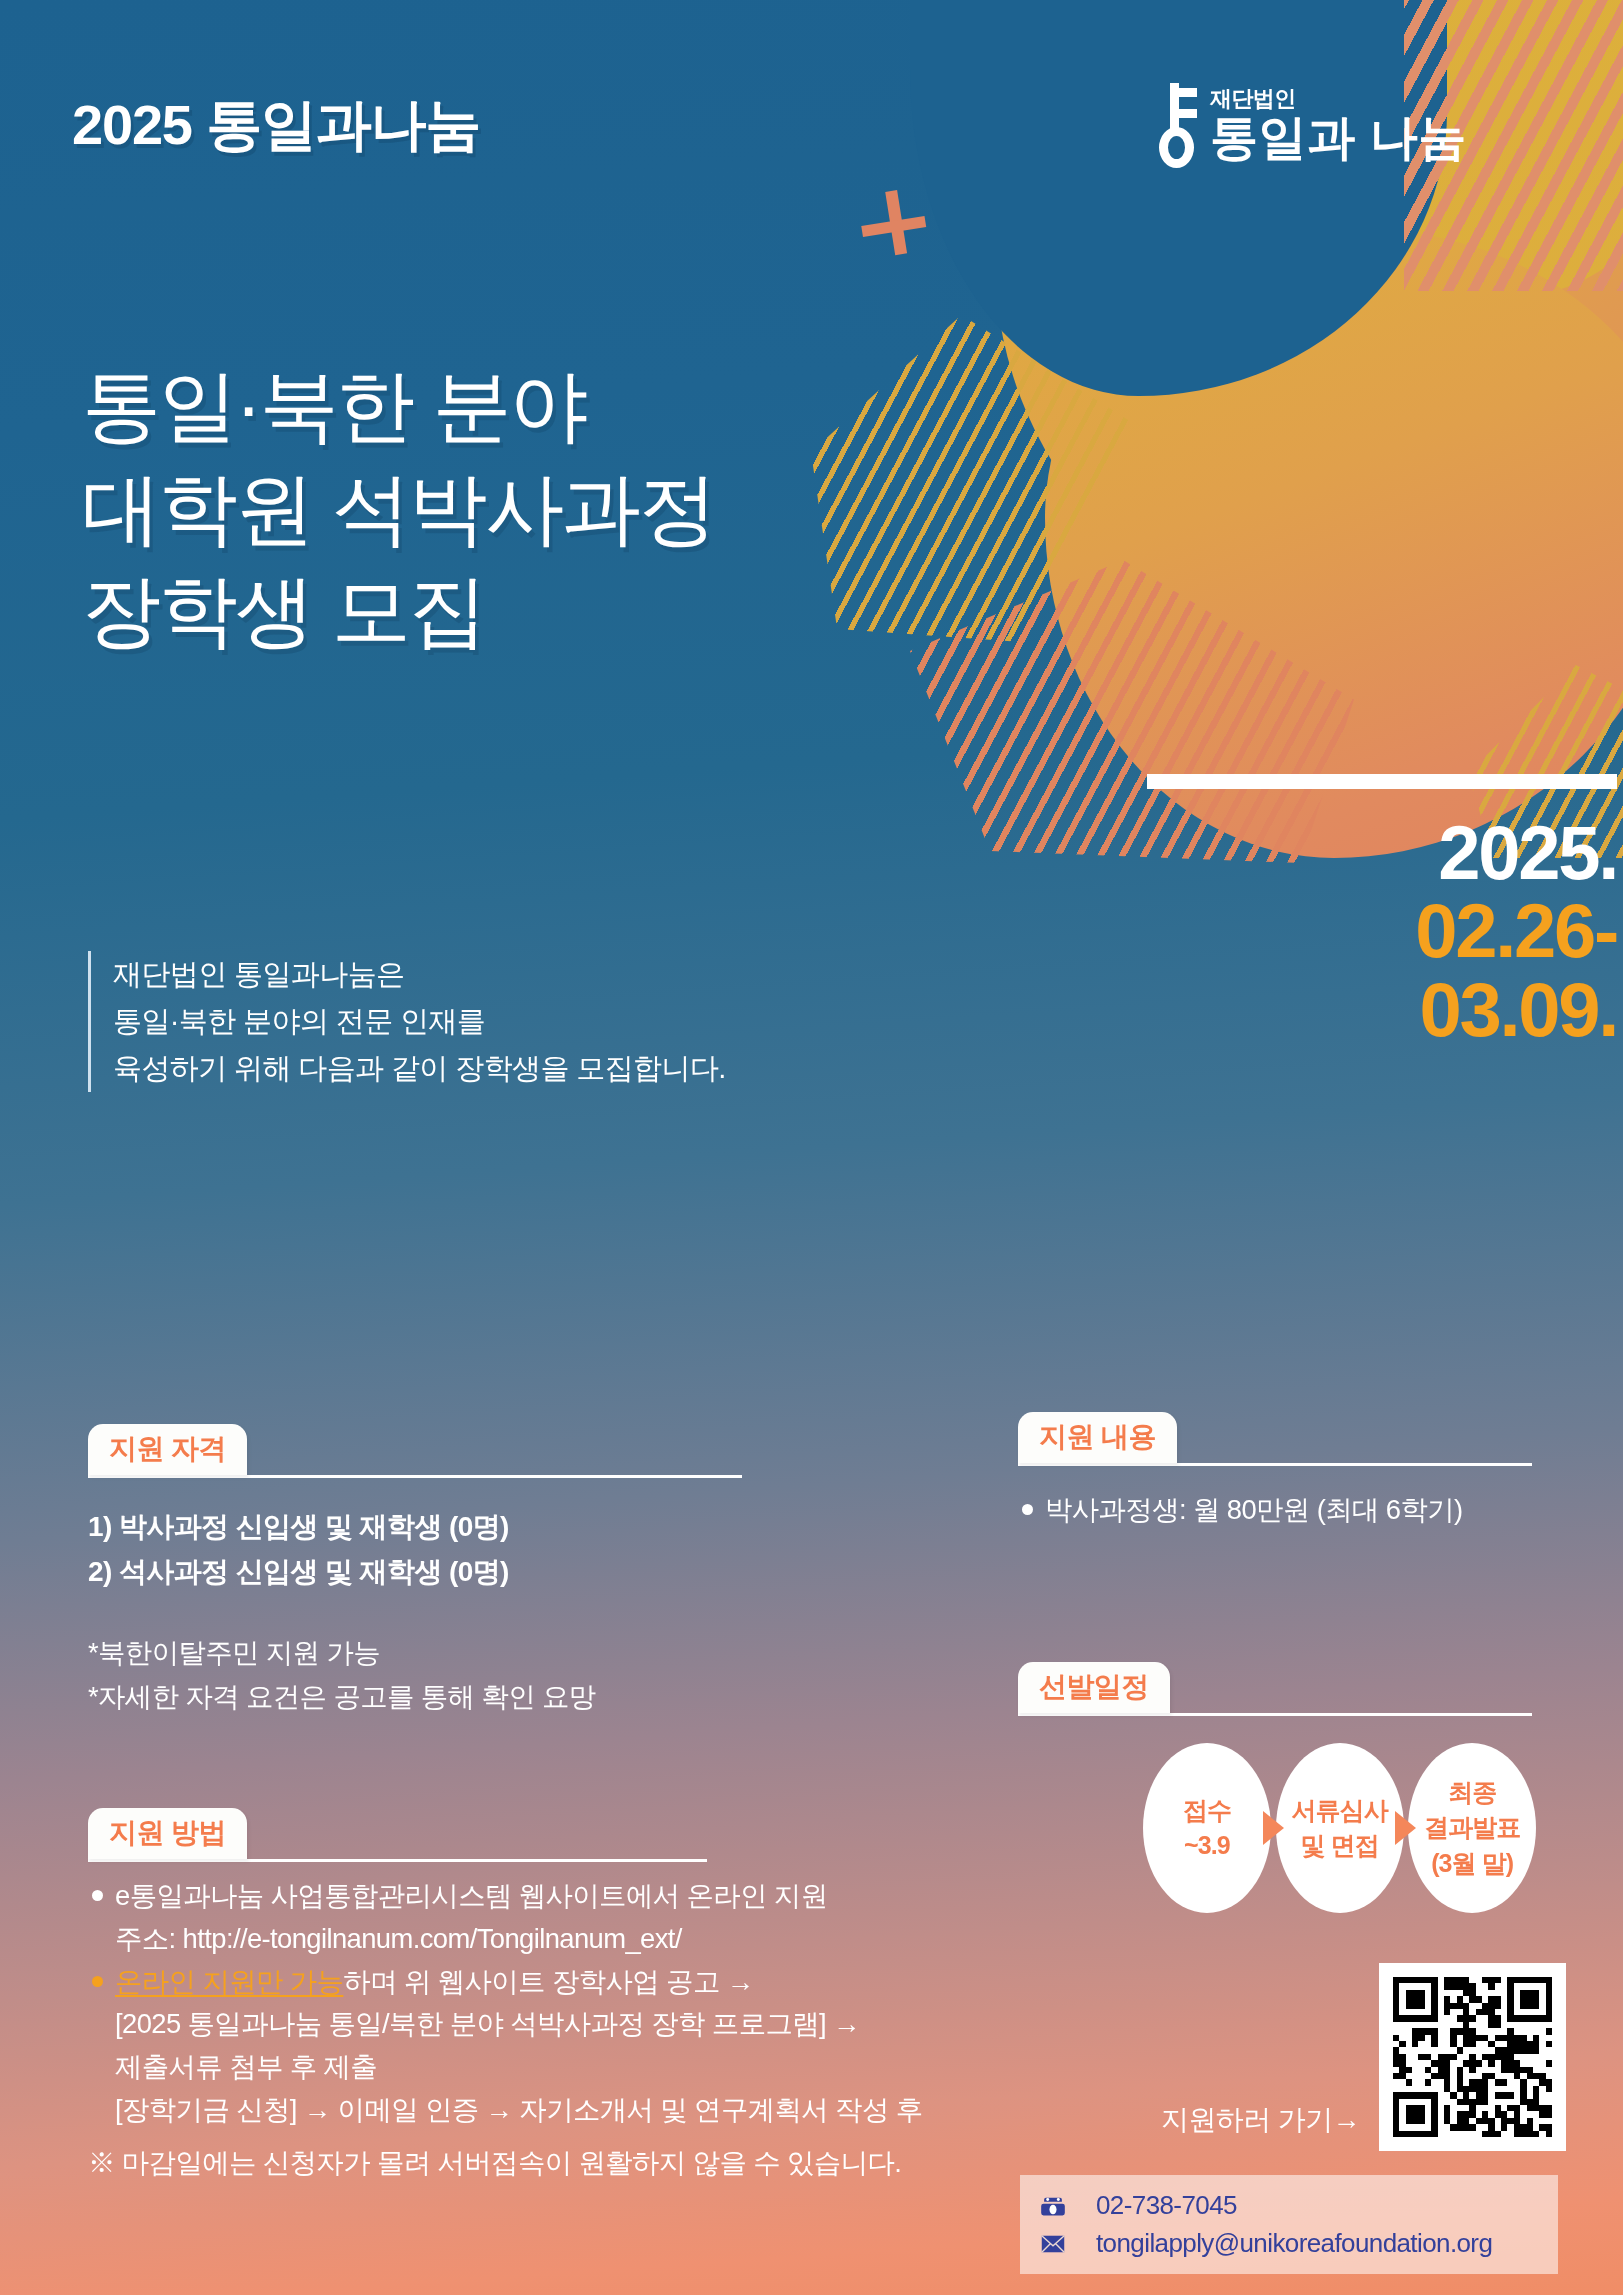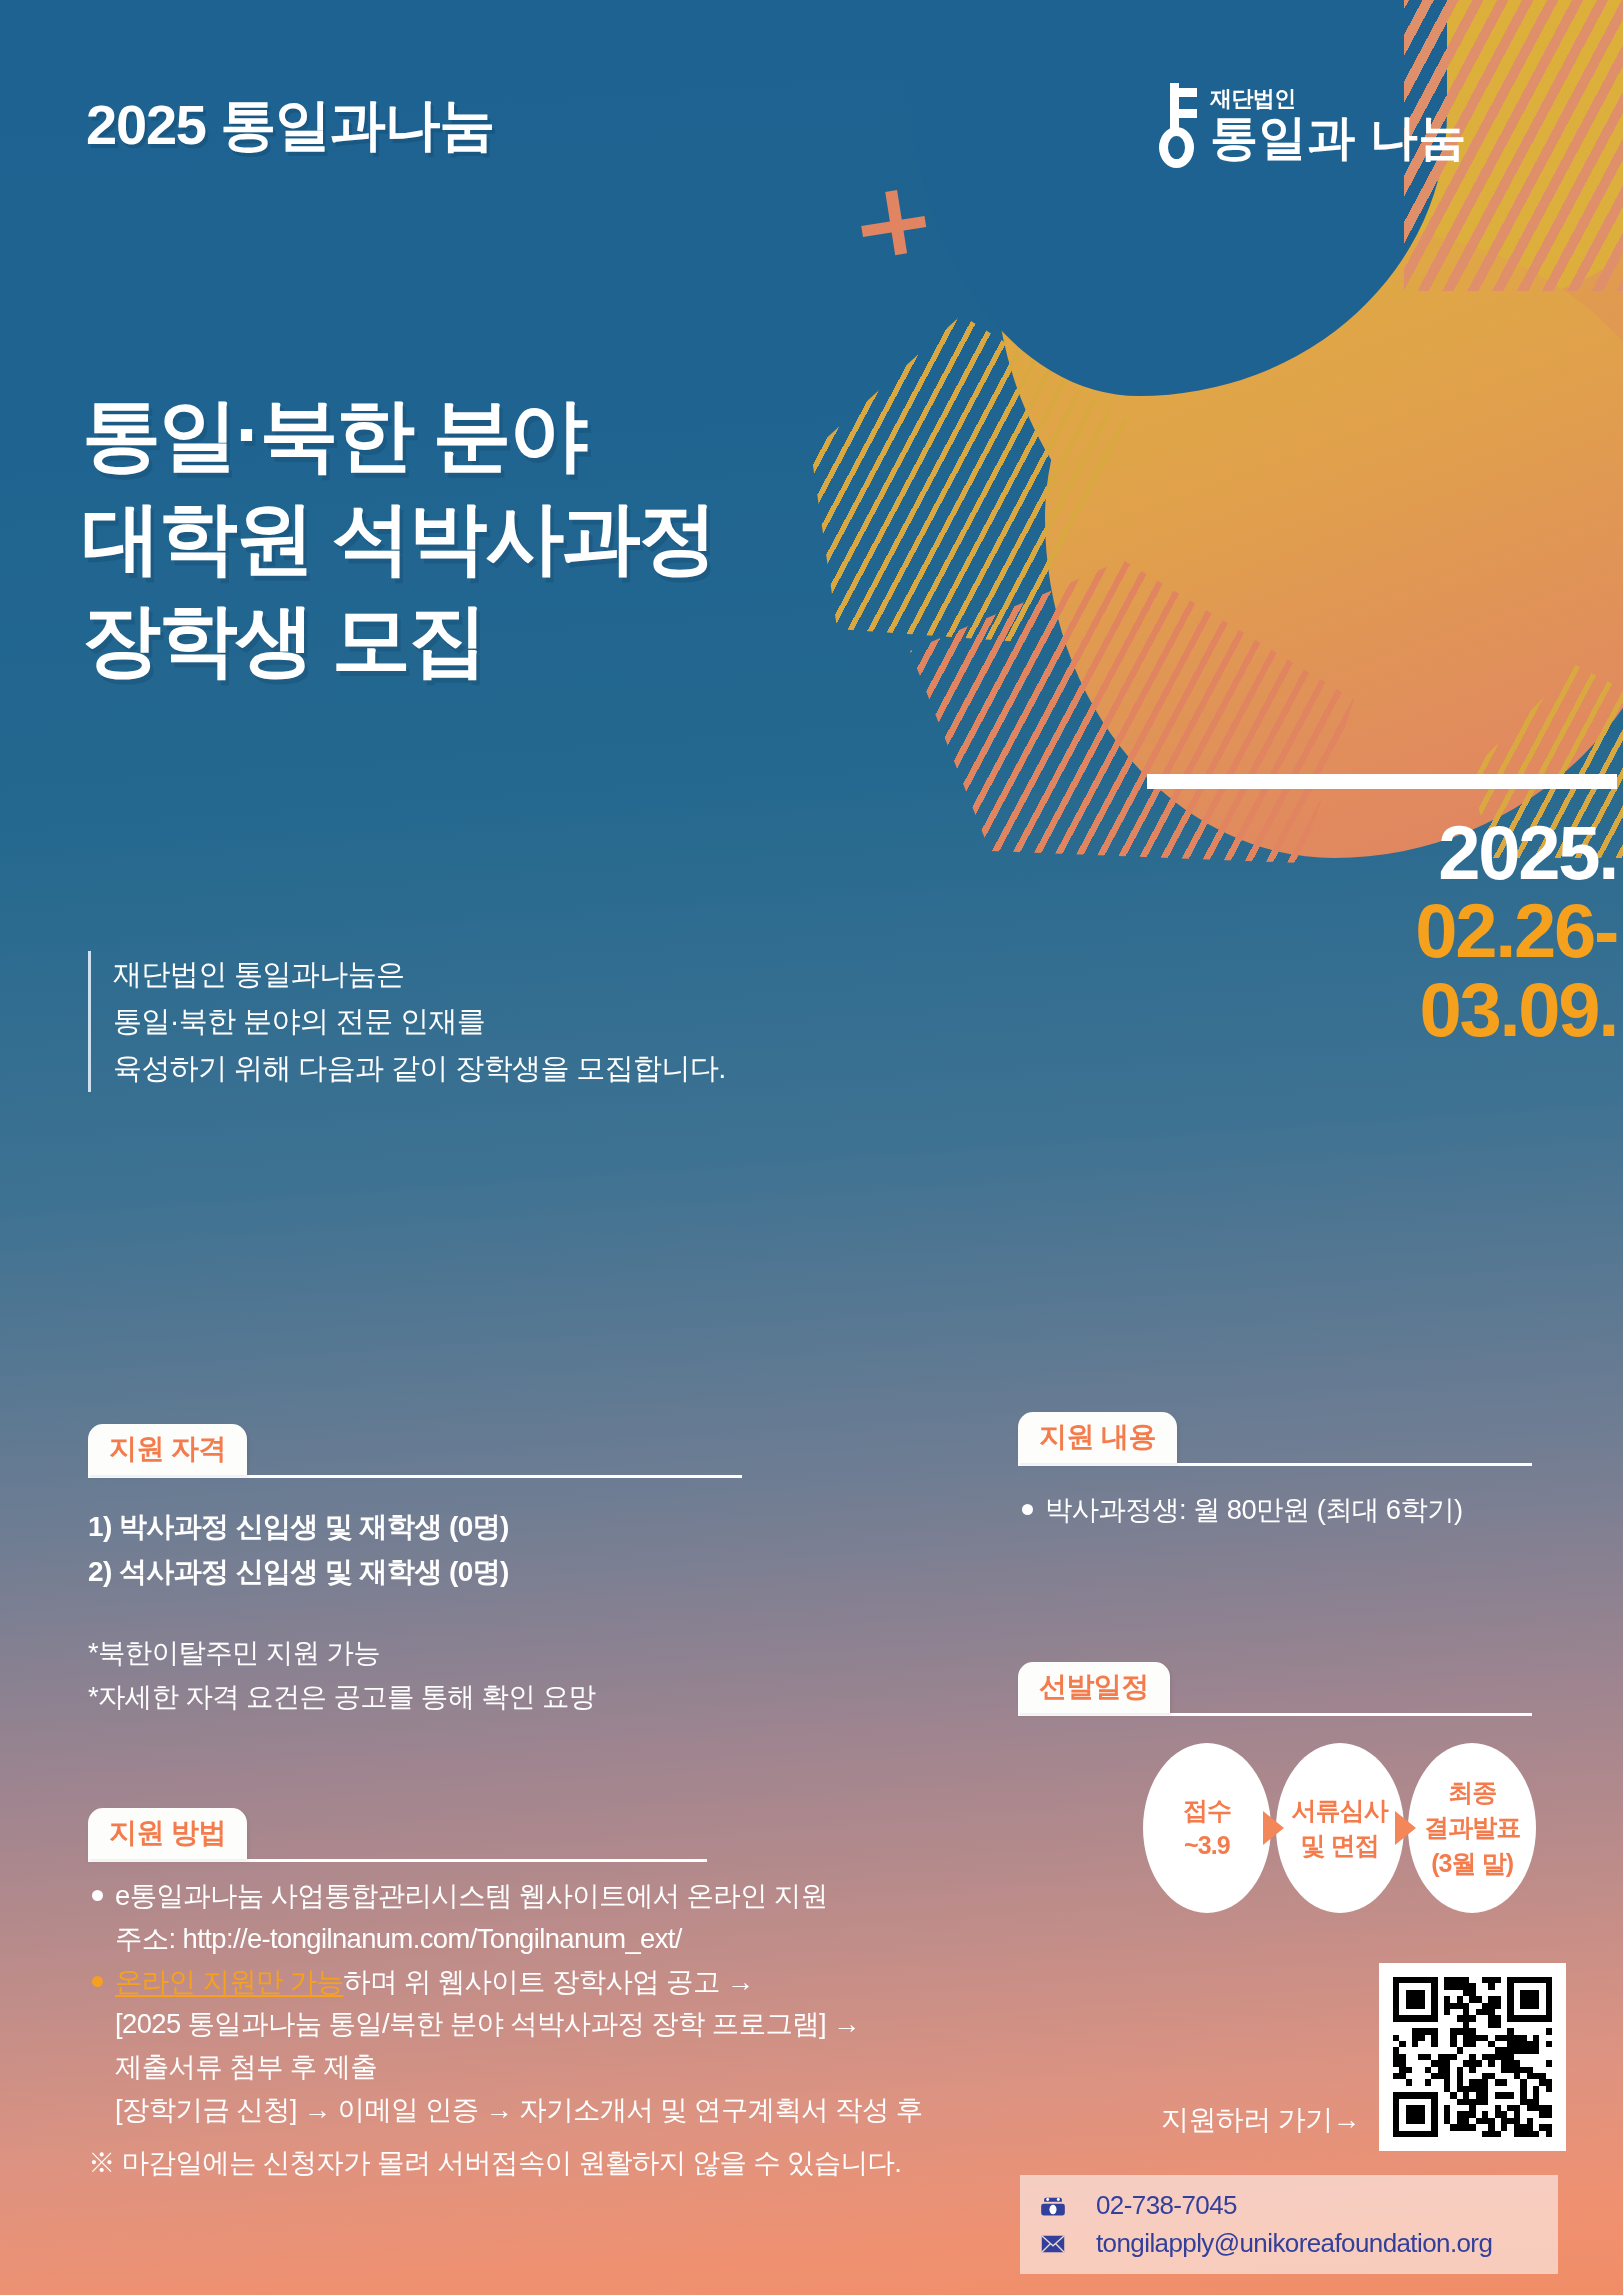--- a/index.html
+++ b/index.html
@@ -101,21 +101,21 @@
   }
 
   
   .plus-mark{ position:absolute; left:857px; top:190px; width:88px; height:88px; transform:rotate(-9deg); }
   .plus-mark i{ position:absolute; background:#e08462; display:block; }
   .plus-mark i.v{ left:35px; top:0; width:11.7px; height:64px; }
   .plus-mark i.h{ left:5.8px; top:30px; width:64px; height:10.5px; }
 
   
   .hdr-title{
-    position:absolute; left:86px; top:88px;
+    position:absolute; left:72px; top:88px;
     font-size:56px; font-weight:bold; color:#ffffff; letter-spacing:-1.2px;
     text-shadow:2.9px 3.5px 0 rgba(10,50,80,0.22);
   }
   .logo{
     position:absolute; left:1159px; top:81px;
     display:flex; align-items:center; gap:15px; color:#fff;
   }
   .logo-key{ position:relative; width:36px; height:88px; flex:0 0 auto; }
   .logo-key .stem{ position:absolute; left:10.5px; top:2.3px; width:9.3px; height:50px; background:#fff; }
   .logo-key .b1{ position:absolute; left:20px; top:7px; width:17.5px; height:8.8px; background:#fff; }
@@ -123,22 +123,22 @@
   .logo-key .ring{
     position:absolute; left:0; top:46px; width:35px; height:41px;
     border:9.3px solid #fff; border-radius:50%;
   }
   .logo-txt{ line-height:1; }
   .logo-sub{ font-size:22px; font-weight:bold; letter-spacing:-0.6px; margin-bottom:4.7px; }
   .logo-main{ font-size:48px; font-weight:bold; letter-spacing:0.6px; }
 
   
   .main-title{
-    position:absolute; left:82px; top:384px;
-    font-size:79px; font-weight:bold; color:#ffffff;
+    position:absolute; left:82px; top:355px;
+    font-size:79px; font-weight:normal; color:#ffffff;
     line-height:1.30; letter-spacing:-2.3px;
     text-shadow:3.5px 4.7px 0 rgba(10,50,80,0.20);
   }
   .main-title div{ white-space:nowrap; }
 
   
   .intro{
     position:absolute; left:88px; top:951px;
     padding-left:22px; border-left:3.5px solid #cfe1ef;
     color:#ffffff; font-size:29px; line-height:1.62; letter-spacing:-0.6px;

